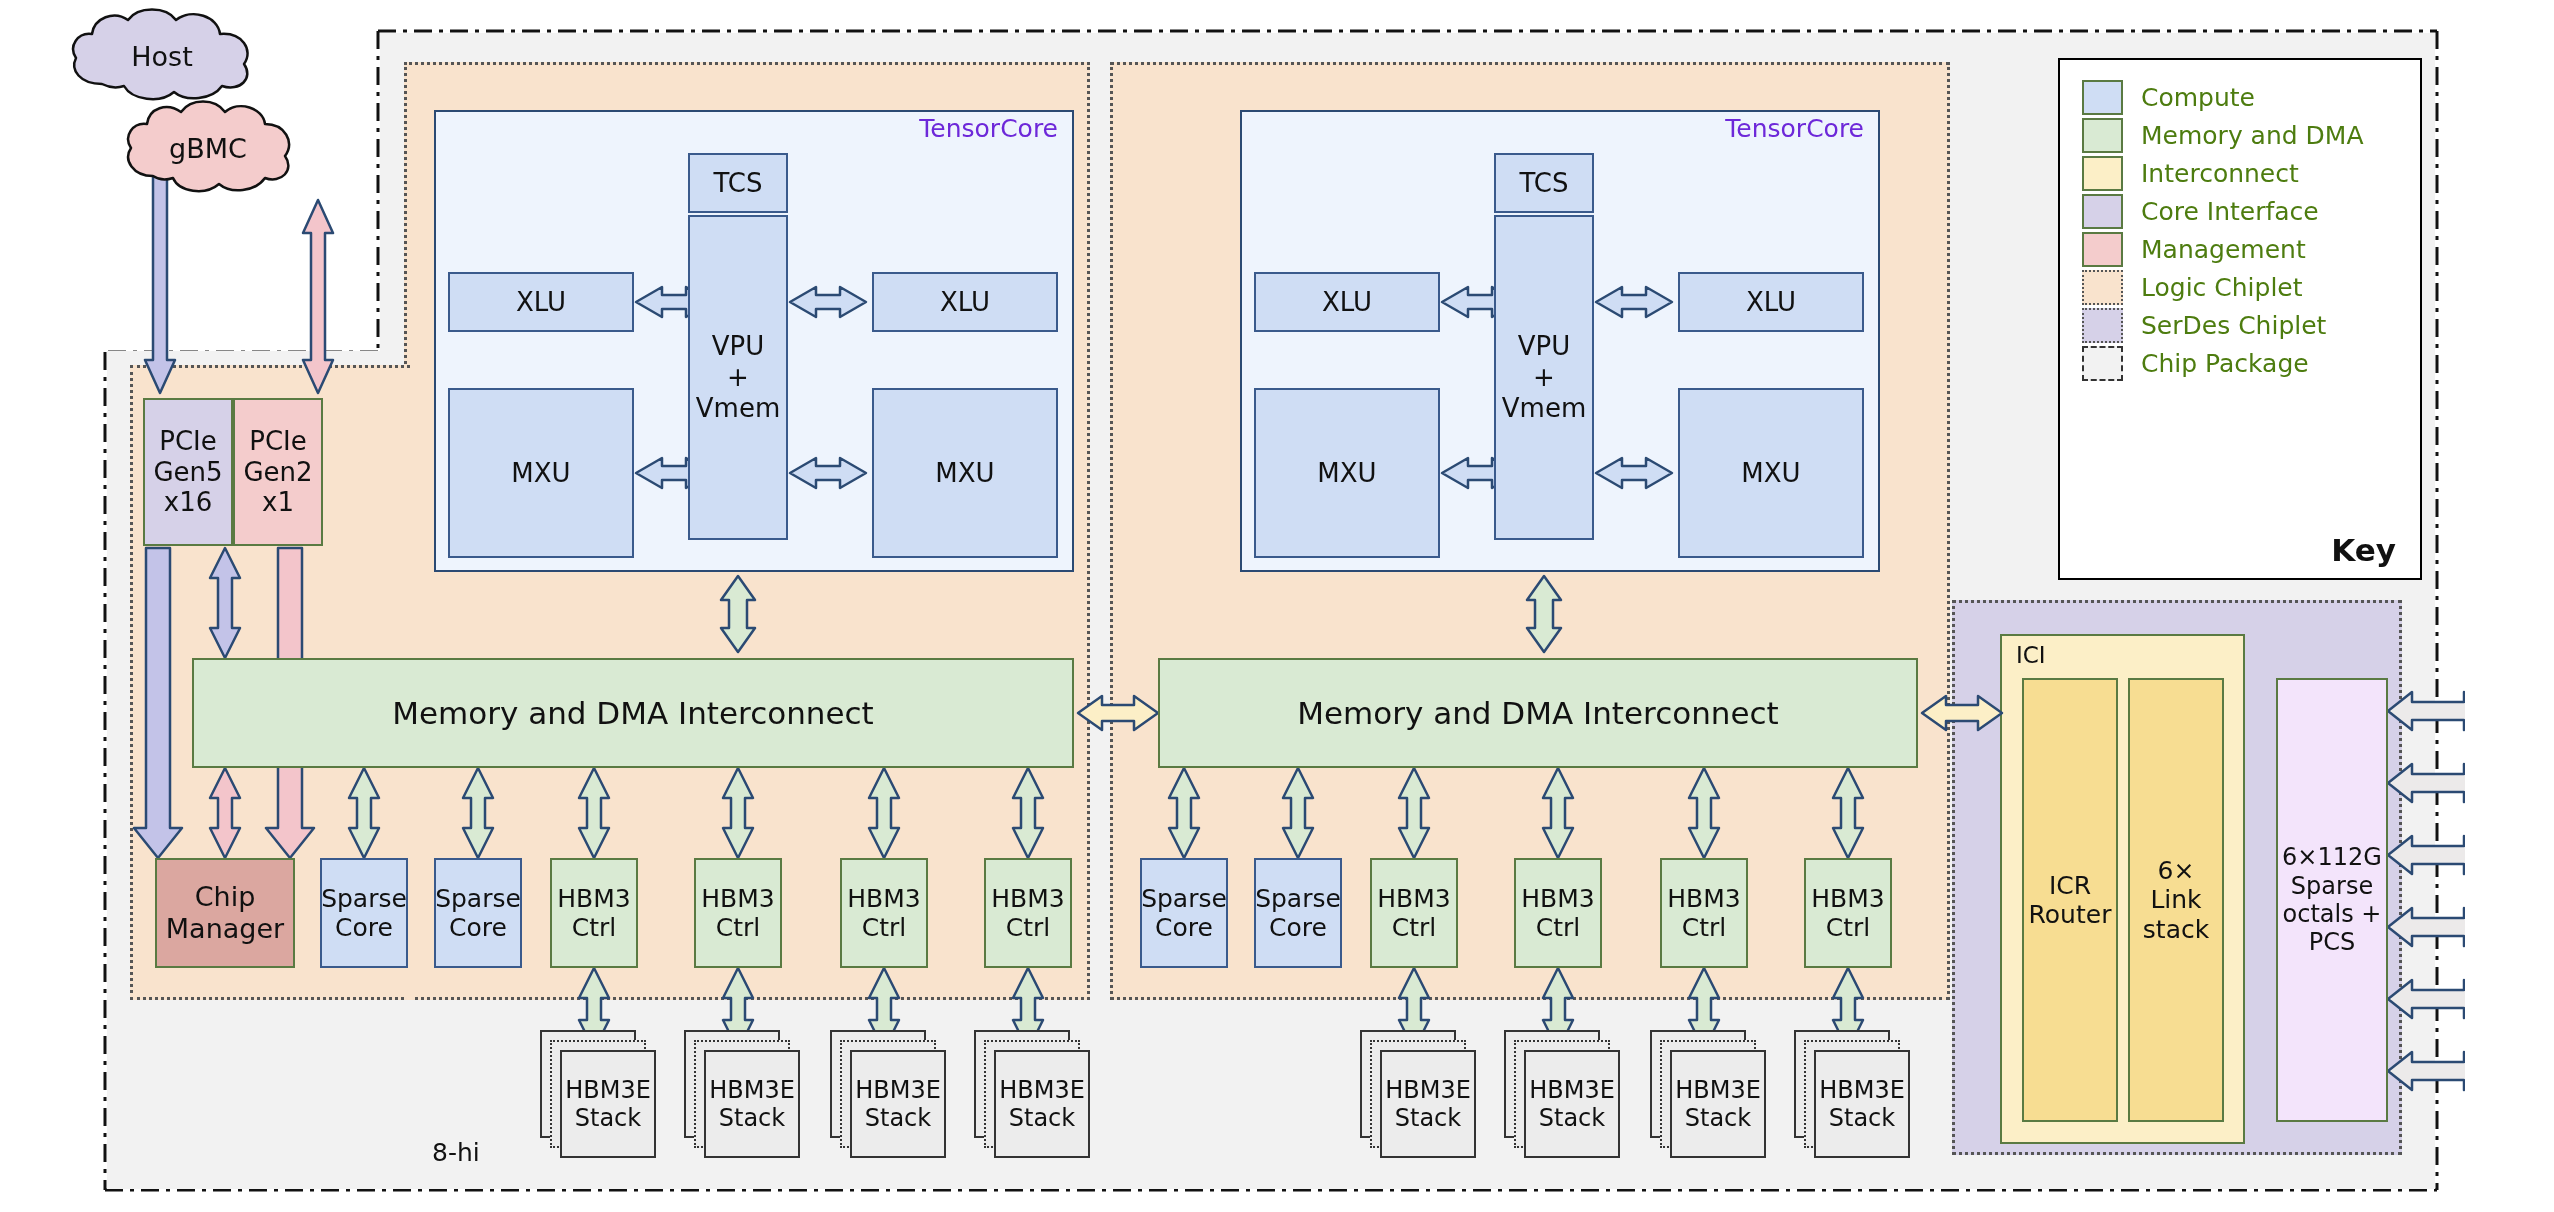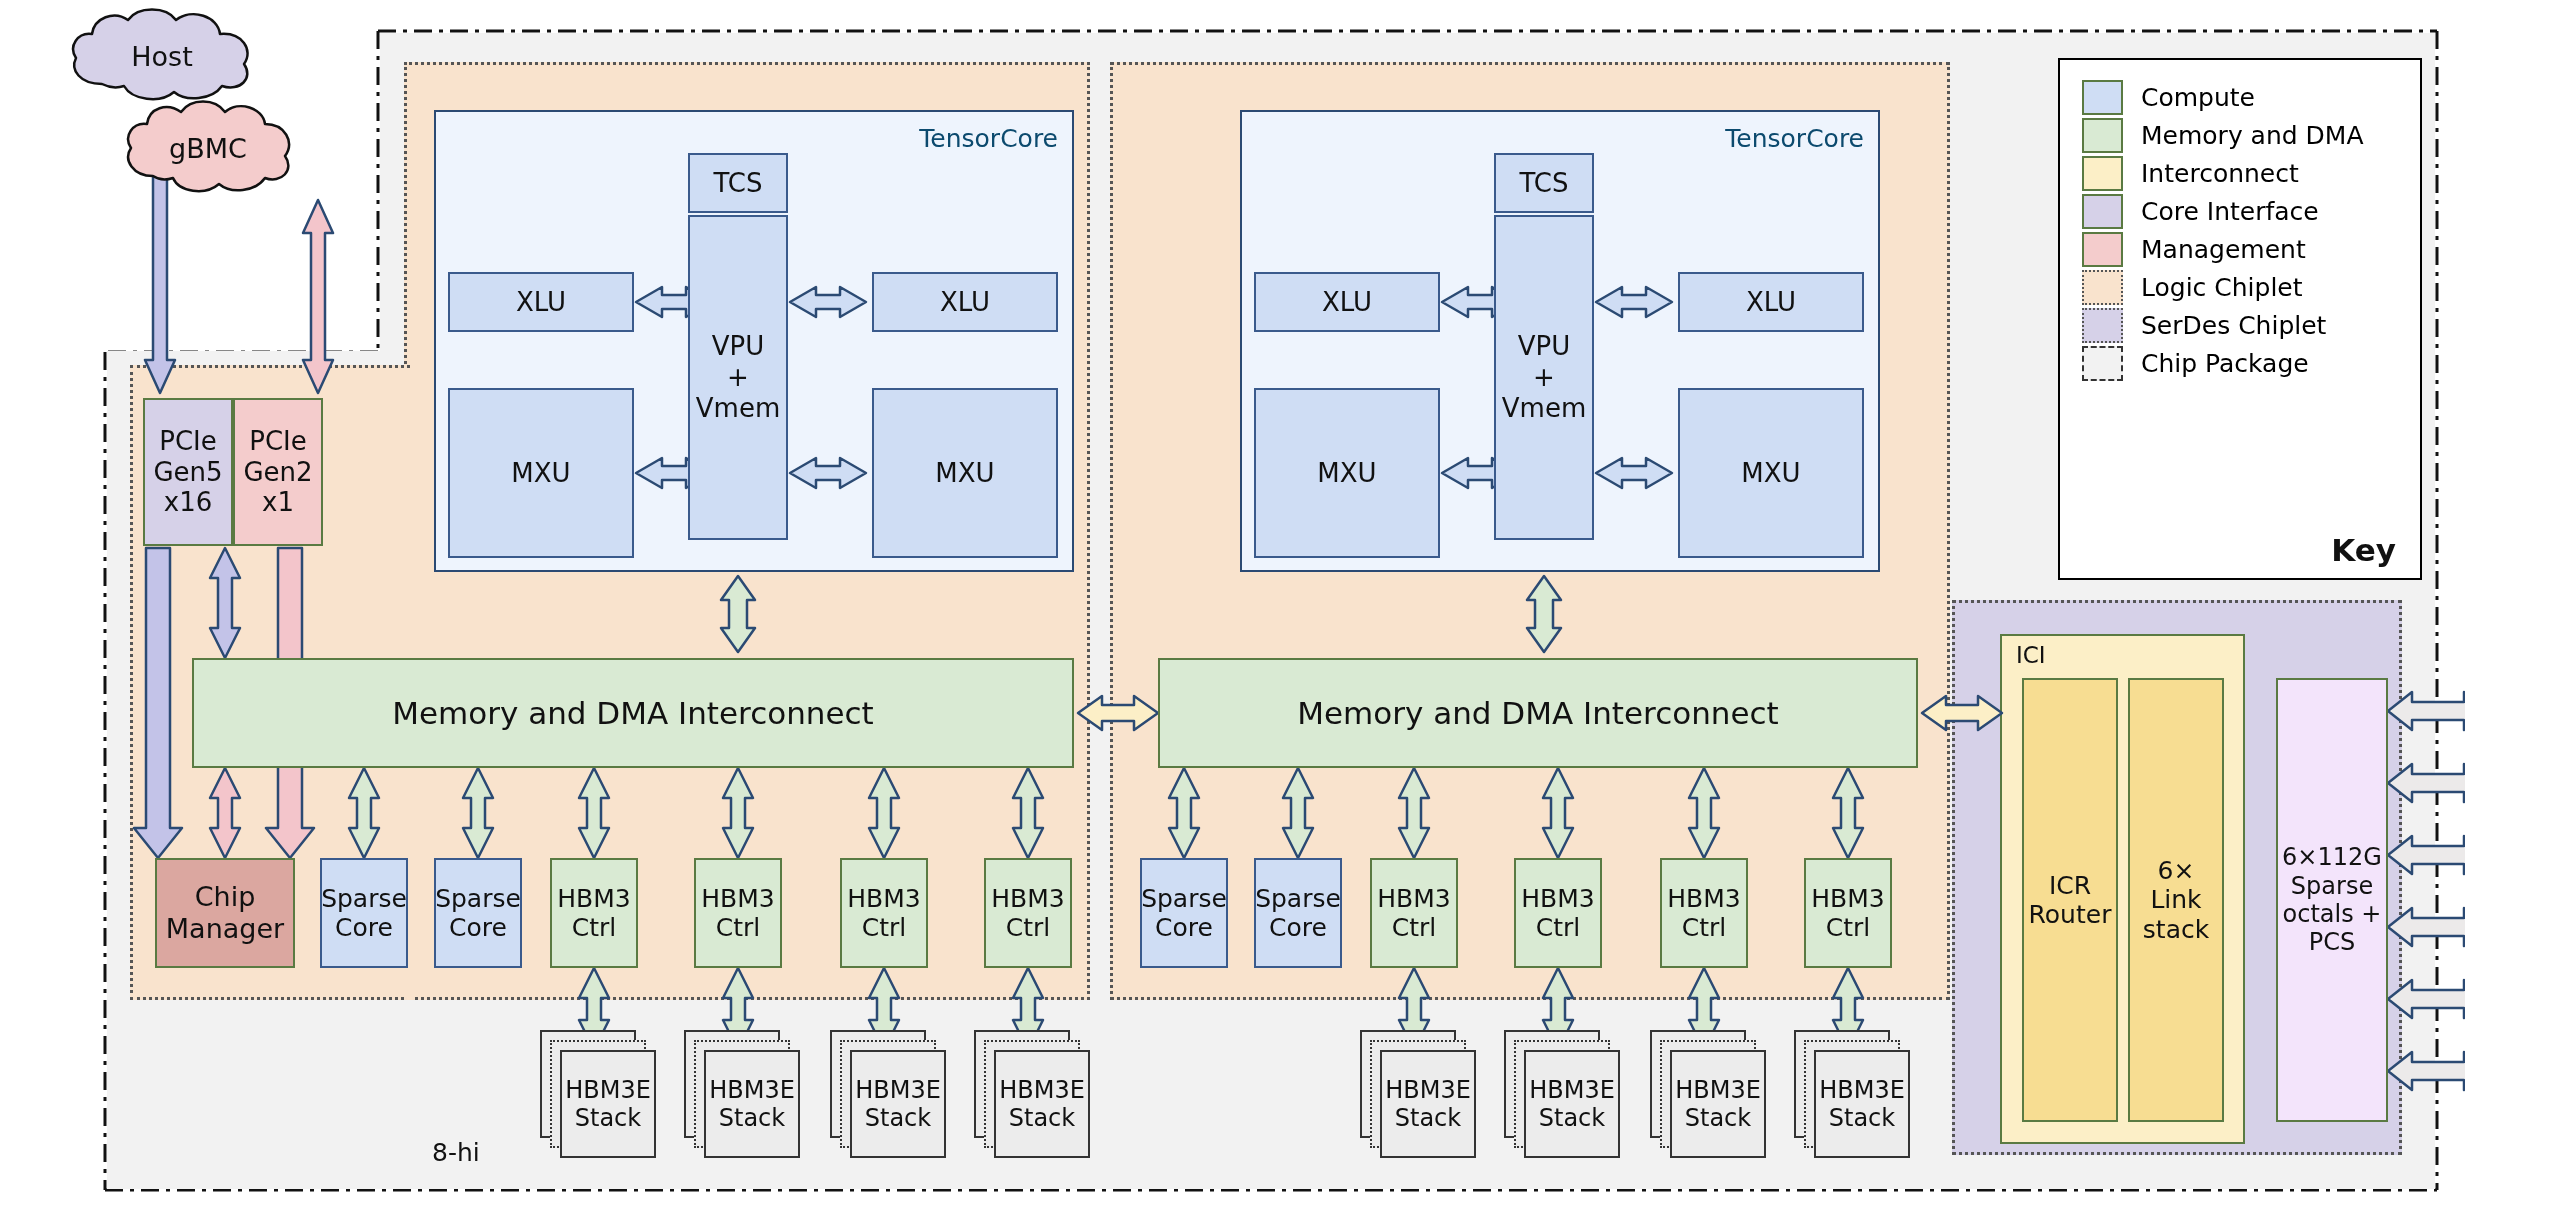--- a/index.html
+++ b/index.html
@@ -19,42 +19,42 @@
   .c-mem{background:#d9ead3;border-color:#5a7a42;}
   .c-inter{background:#fcefc7;border-color:#5a7a42;}
   .c-inter2{background:#f7dd92;border-color:#5a7a42;}
   .c-host{background:#d6d1e8;border-color:#5a7a42;}
   .c-mgmt{background:#f4cccc;border-color:#5a7a42;}
   .c-mgmt-dark{background:#dba7a0;border-color:#5a7a42;}
   .c-serdes{background:#f3e4fb;border-color:#5a7a42;}
   .c-tcbg{background:#eef4fd;border:2px solid #2b4a73;}
   .c-stack{background:#ececec;border:2px solid #333;}
 
-  .tc-label{position:absolute;right:14px;top:12px;font-size:25px;color:#0c4a6e;}
+  .tc-label{position:absolute;right:14px;top:2px;font-size:25px;color:#6d28d9;}
   .ici-label{position:absolute;left:14px;top:6px;font-size:23px;color:#111;}
 
   
   .t25{font-size:25px;}
   .t26{font-size:26px;}
   .t27{font-size:27px;}
   .t24{font-size:24px;}
   .t31{font-size:31px;}
 
   
   .cloud{position:absolute;display:flex;align-items:center;justify-content:center;}
   .cloud svg{position:absolute;left:0;top:0;}
   .cloud span{position:relative;font-size:27px;color:#111;z-index:2;}
 
   
   #key{background:#ffffff;border:2px solid #000;}
   .key-row{display:flex;align-items:center;height:38px;margin-left:22px;}
   .key-sw{width:37px;height:31px;border:2px solid #5a7a42;margin-right:18px;flex:none;}
   .key-sw.dot{border:2px dotted #555;}
   .key-sw.dash{border:2px dashed #333;background:#f2f2f2;}
-  .key-lab{font-size:25px;color:#000000;white-space:nowrap;text-align:right;}
+  .key-lab{font-size:25px;color:#4d7c0f;white-space:nowrap;text-align:right;}
   #key-title{position:absolute;right:24px;bottom:10px;font-size:31px;font-weight:bold;color:#111;}
 
   .lbl8hi{position:absolute;font-size:25px;color:#111;}
 
   svg.arrowlayer{position:absolute;left:0;top:0;width:2554px;height:1212px;pointer-events:none;}
 </style>
 </head>
 <body>
 
 <div id="stage">

